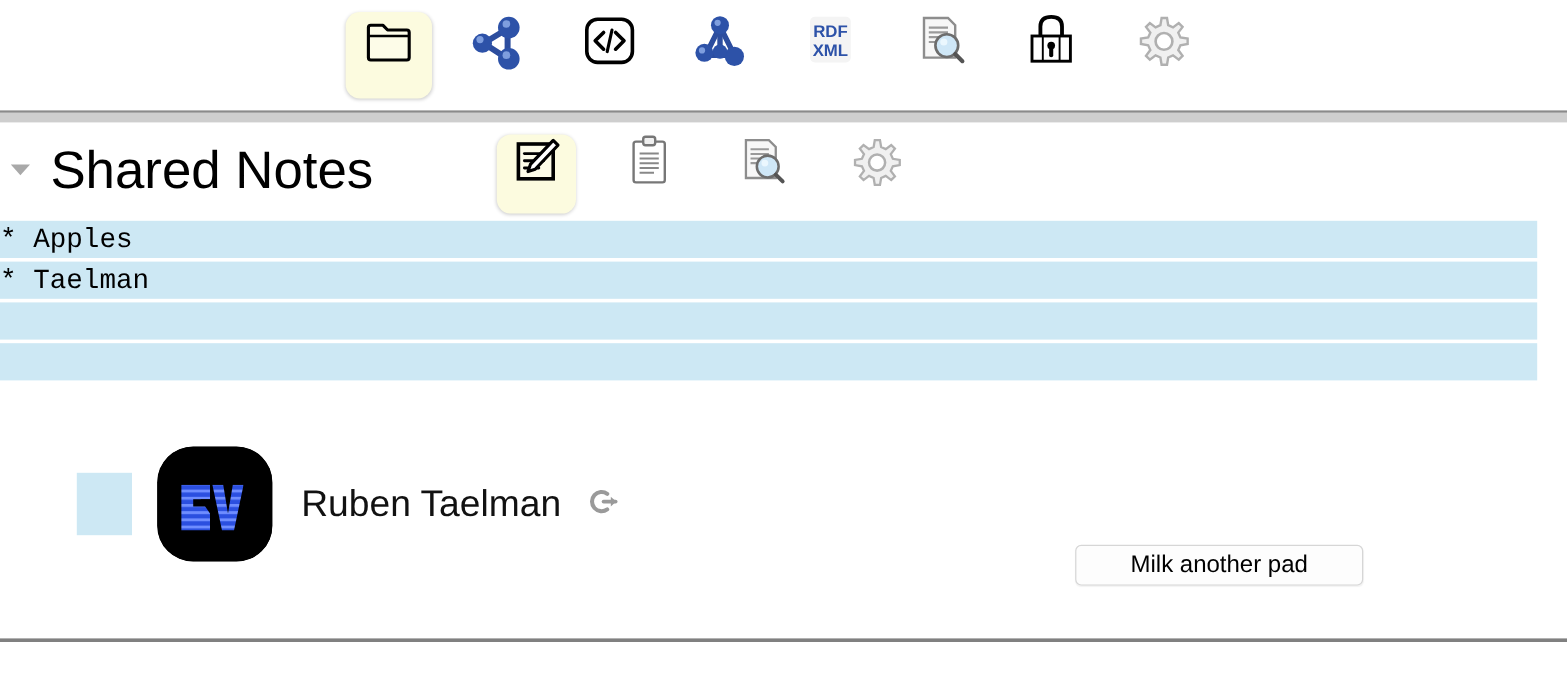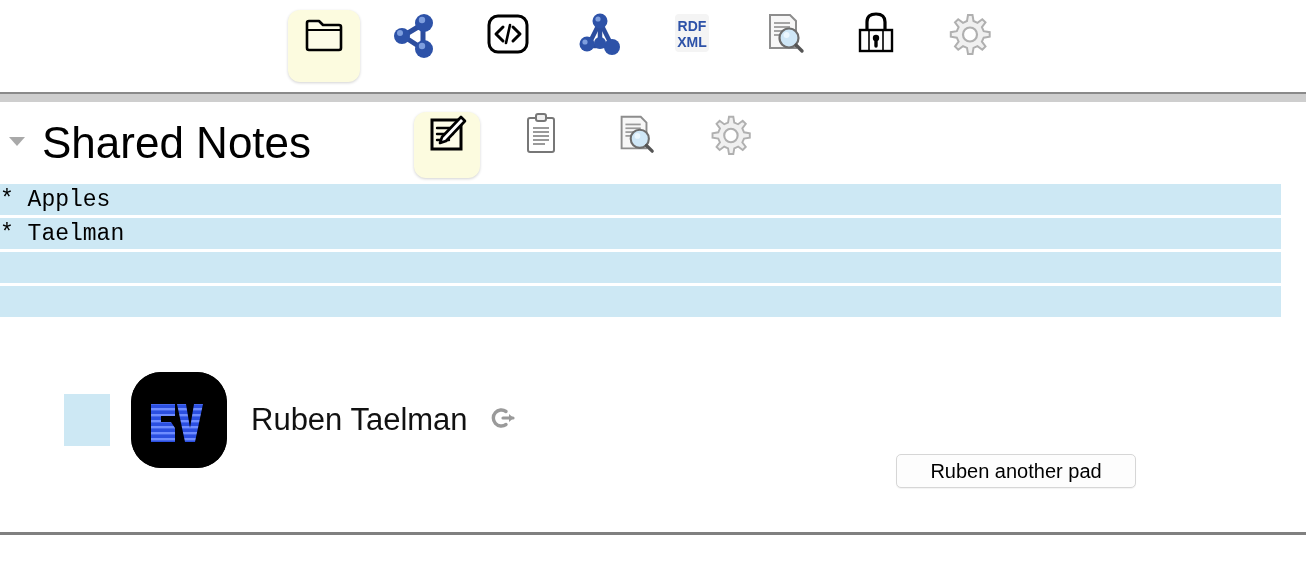--- a/index.html
+++ b/index.html
@@ -438,15 +438,15 @@
       <svg width="26" height="26" viewBox="0 0 26 26">
         <path d="M16 6.5 A8 8 0 1 0 16 19.5" fill="none" stroke="#9a9a9a" stroke-width="3.4" stroke-linecap="round"></path>
         <path d="M13 13 L23 13" stroke="#9a9a9a" stroke-width="3.2" stroke-linecap="round"></path>
         <path d="M19 9 L23.5 13 L19 17" fill="#9a9a9a"></path>
       </svg>
     </span>
   </div>
 
 </div>
 
-<button class="pad-button">Ruben another pad</button>
+<button class="pad-button">Milk another pad</button>
 
 <div class="bottom-divider"></div>
 
 </body></html>

